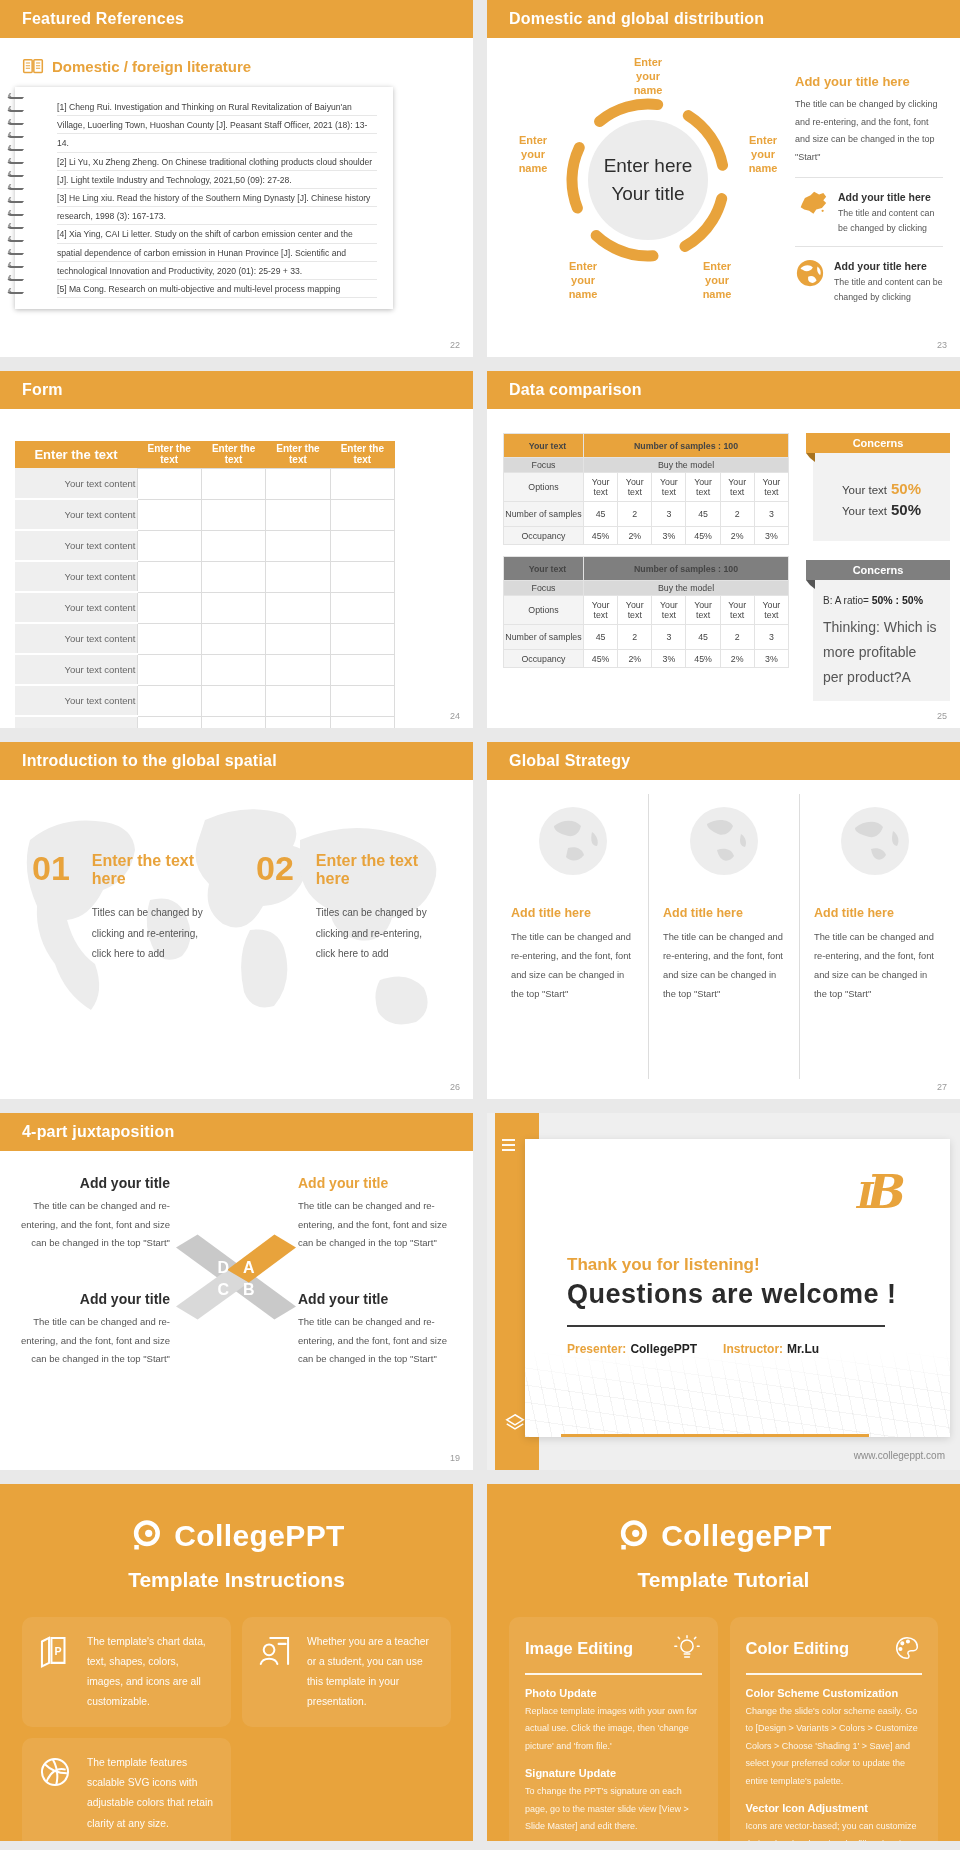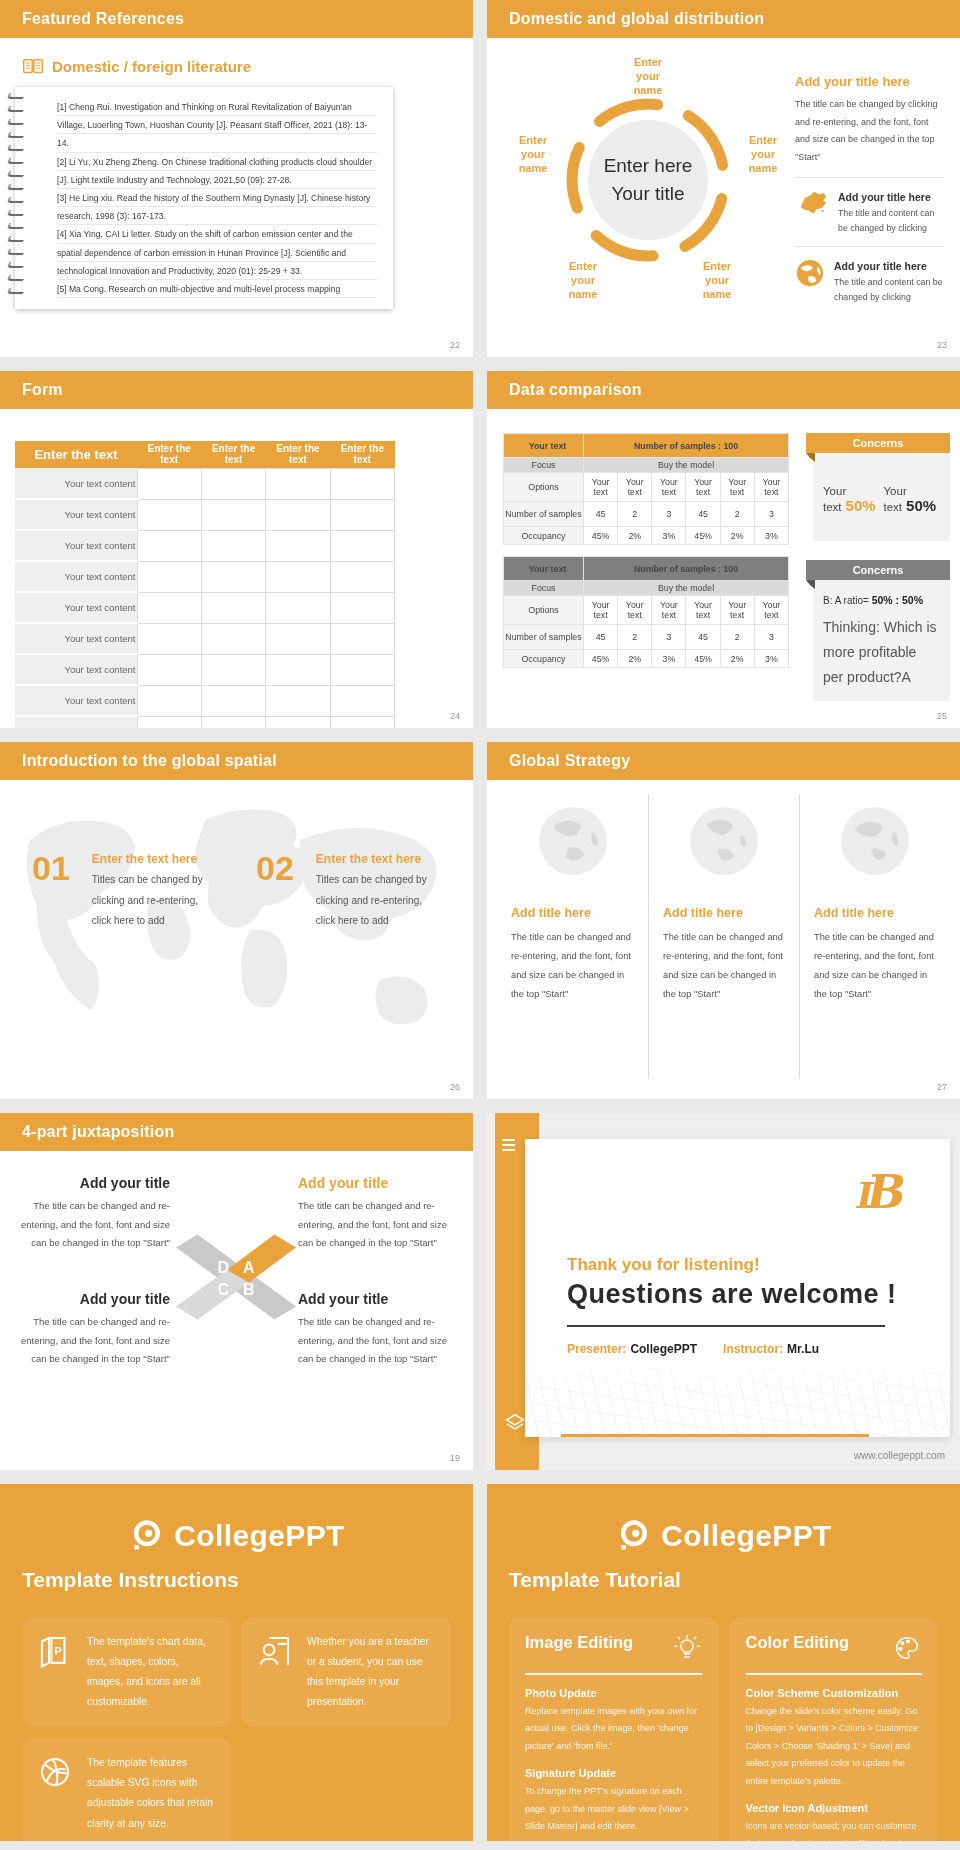--- a/index.html
+++ b/index.html
@@ -61,34 +61,34 @@
   .cmp-table td.lab{background:#f4f4f4}
   .cmp-opt td{height:29px}.cmp-num td{height:25px}.cmp-occ td{height:18px}
   .pan-col{width:152px;display:flex;flex-direction:column;gap:19px;margin-top:0}
   .cpanel{position:relative;margin-left:7px}
   .ribbon{position:relative;margin-left:-7px;height:20px;color:#fff;font-weight:bold;font-size:11px;display:flex;align-items:center;justify-content:center}
   .cpanel.p1 .ribbon{background:var(--accent)} .cpanel.p2 .ribbon{background:var(--gray-head)}
   .ribbon::after{content:"";position:absolute;left:0;top:100%;border:4px solid transparent;border-top-width:5px;border-right-width:5px}
   .cpanel.p1 .ribbon::after{border-top-color:var(--accent-deep);border-right-color:var(--accent-deep)}
   .cpanel.p2 .ribbon::after{border-top-color:var(--gray-fold);border-right-color:var(--gray-fold)}
   .cbody{background:#f2f2f2;min-height:88px;padding:14px 10px 10px}
-  .p1 .cbody{display:flex;align-items:center;justify-content:center;gap:4px}
+  .p1 .cbody{display:flex;flex-direction:column;align-items:center;justify-content:center;gap:4px}
   .pline{font-size:11.5px;color:#444}
   .pline b{font-size:15px;margin-left:4px}
   .pline.v1 b{color:var(--accent)} .pline.v2 b{color:#2e2e2e}
   .ratio{font-size:10px;color:#333}
   .ratio b{font-size:10.5px;color:#222}
   .thinking{font-size:14px;color:#555;line-height:1.8;margin-top:9px}
 
   
   .mapbg{position:absolute;left:0;top:38px;width:473px;height:319px;pointer-events:none}
   .s26-items{position:relative;display:flex;gap:44px;padding:72px 0 0 32px}
   .numitem{display:flex;gap:22px;width:180px}
   .bignum{font-size:34px;font-weight:bold;color:var(--accent);line-height:.95}
-  .numitem .ti{color:var(--accent);font-weight:bold;font-size:12px;margin-bottom:4px}
+  .numitem .ti{color:var(--accent);font-weight:bold;font-size:16px;margin-bottom:15px}
   .numitem .bo{font-size:10px;color:#555;line-height:2.05}
 
   
   .s27-body{display:flex;padding:14px 10px 0}
   .gcol{width:151px;padding:10px 14px 0;min-height:285px}
   .gcol + .gcol{border-left:1px solid #ddd}
   .globe{display:block;margin:0 auto}
   .gcol .ti{color:var(--accent);font-weight:bold;font-size:12.5px;margin:28px 0 8px}
   .gcol .bo{font-size:9.3px;color:#555;line-height:2.05}
 
@@ -121,27 +121,27 @@
       repeating-linear-gradient(8deg,rgba(120,120,120,.13) 0 1px,transparent 1px 17px);
     -webkit-mask-image:linear-gradient(to bottom,transparent,#000 45%);mask-image:linear-gradient(to bottom,transparent,#000 45%)}
   .t-underline{position:absolute;left:36px;bottom:0;width:308px;height:3.5px;background:var(--accent)}
   .t-site{position:absolute;right:15px;bottom:9px;font-size:10px;color:#8b8b8b}
   .dstack{position:absolute;left:17px;bottom:36px}
 
   
   .opanel{background:var(--accent);color:#fff;padding:34px 22px 0}
   .brand{display:flex;align-items:center;justify-content:center;gap:10px}
   .brand .btxt{font-size:30px;font-weight:bold;letter-spacing:.4px}
-  .pan-head{text-align:left;font-size:21px;font-weight:bold;margin-top:14px}
+  .pan-head{text-align:center;font-size:21px;font-weight:bold;margin-top:14px}
   .icards{display:grid;grid-template-columns:1fr 1fr;gap:11px;margin-top:25px}
   .icard{background:rgba(255,255,255,.085);border-radius:10px;padding:15px 14px;display:flex;gap:13px;min-height:103px}
   .icard .itx{font-size:10.3px;line-height:1.95;color:rgba(255,255,255,.96)}
   .tcards{display:grid;grid-template-columns:1fr 1fr;gap:12px;margin-top:25px}
   .tcard{background:rgba(255,255,255,.085);border-radius:10px;padding:16px 16px;min-height:222px}
-  .tc-head{display:flex;justify-content:space-between;align-items:flex-start}
+  .tc-head{display:flex;justify-content:space-between;align-items:center}
   .tc-title{font-size:16.5px;font-weight:bold}
   .tc-rule{height:1.5px;background:rgba(255,255,255,.9);margin:10px 0 2px}
   .tc-h{font-size:11px;font-weight:bold;margin-top:12px}
   .tc-p{font-size:9px;line-height:1.95;color:rgba(255,255,255,.88);margin-top:4px}
   svg{display:block}
 </style>
 </head>
 <body>
 
 <div class="grid">

